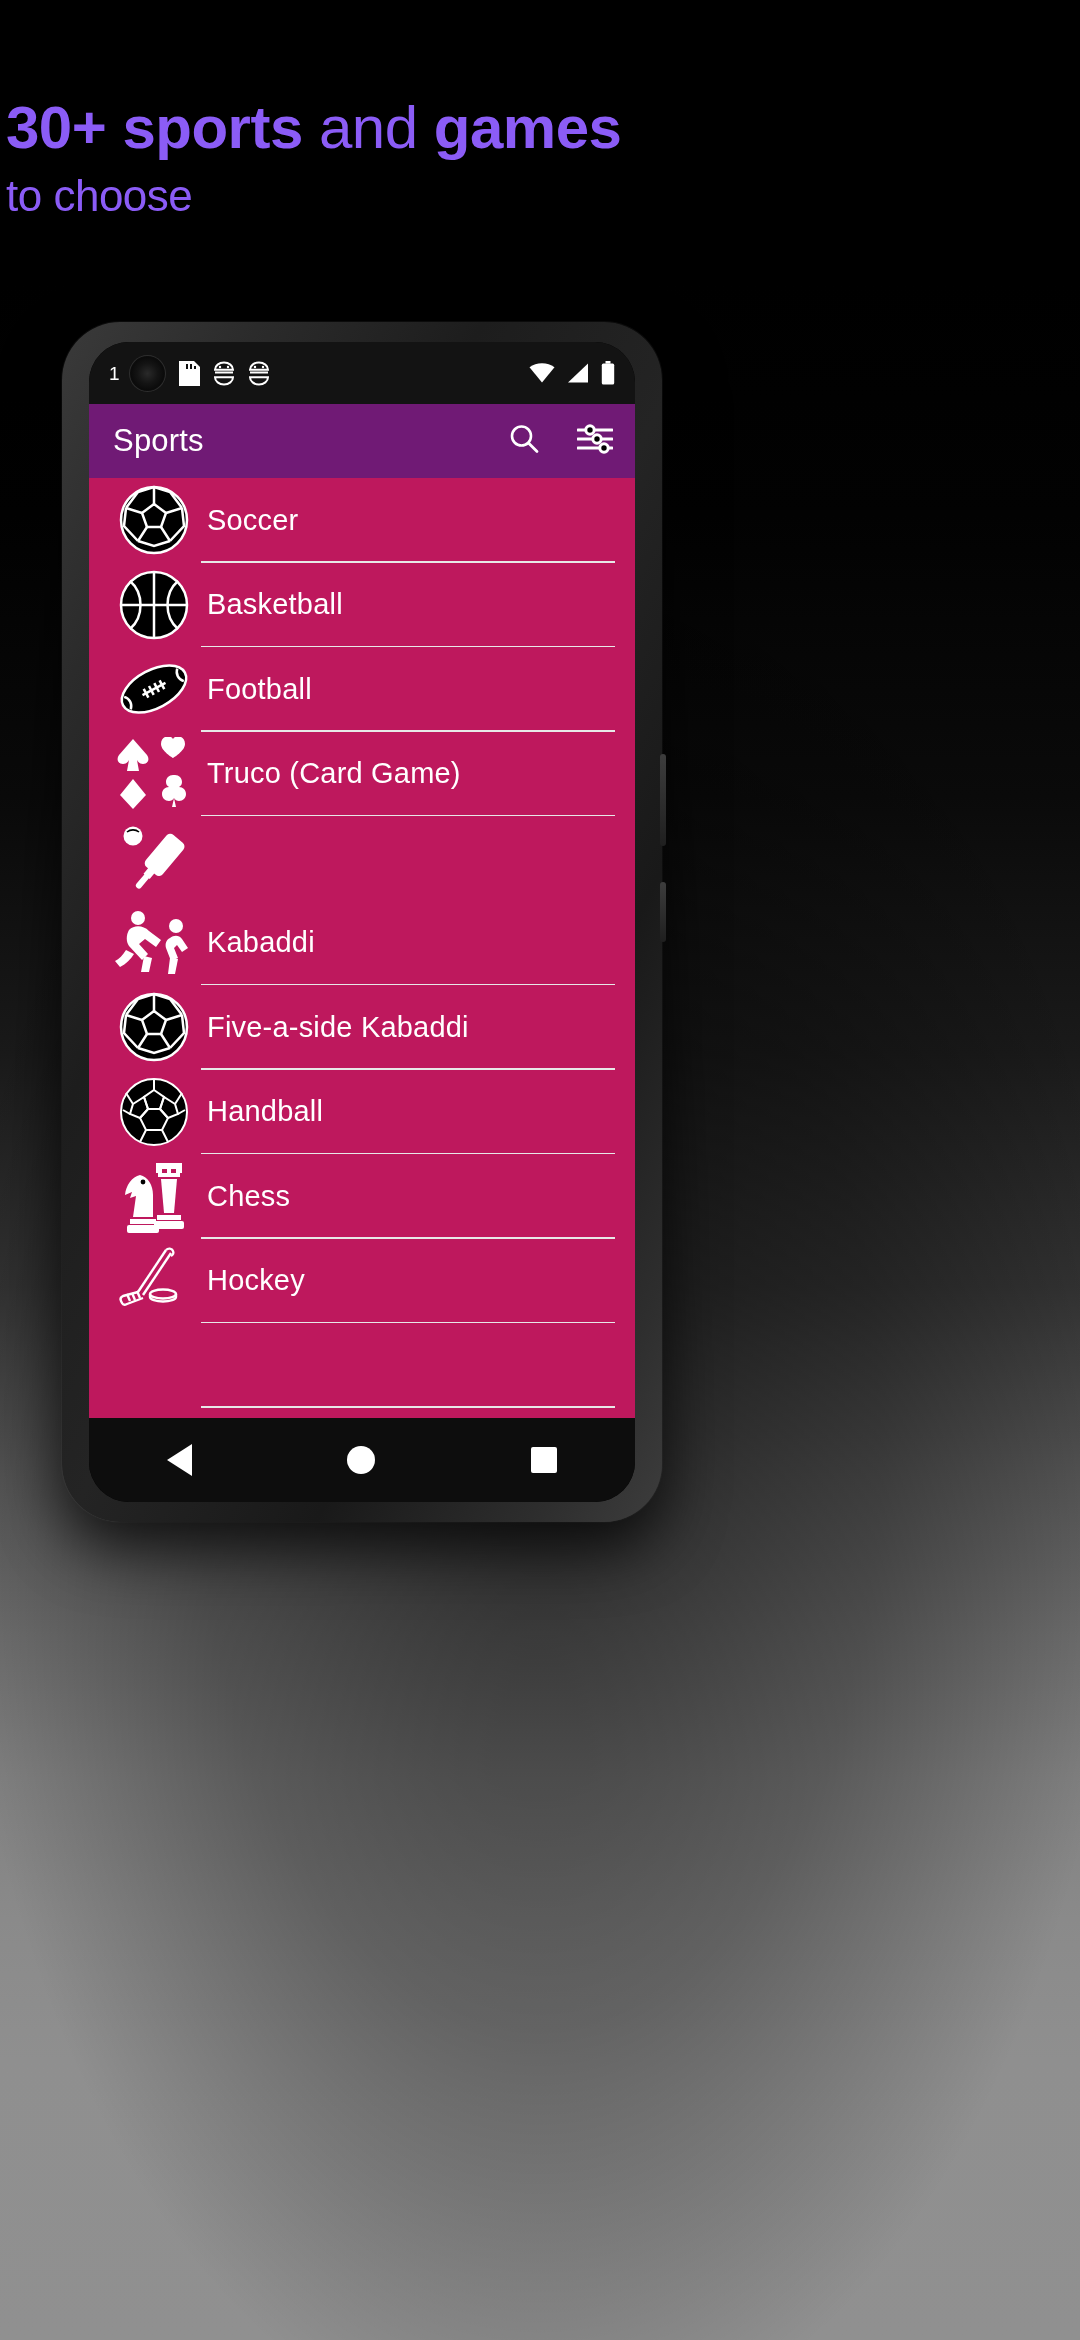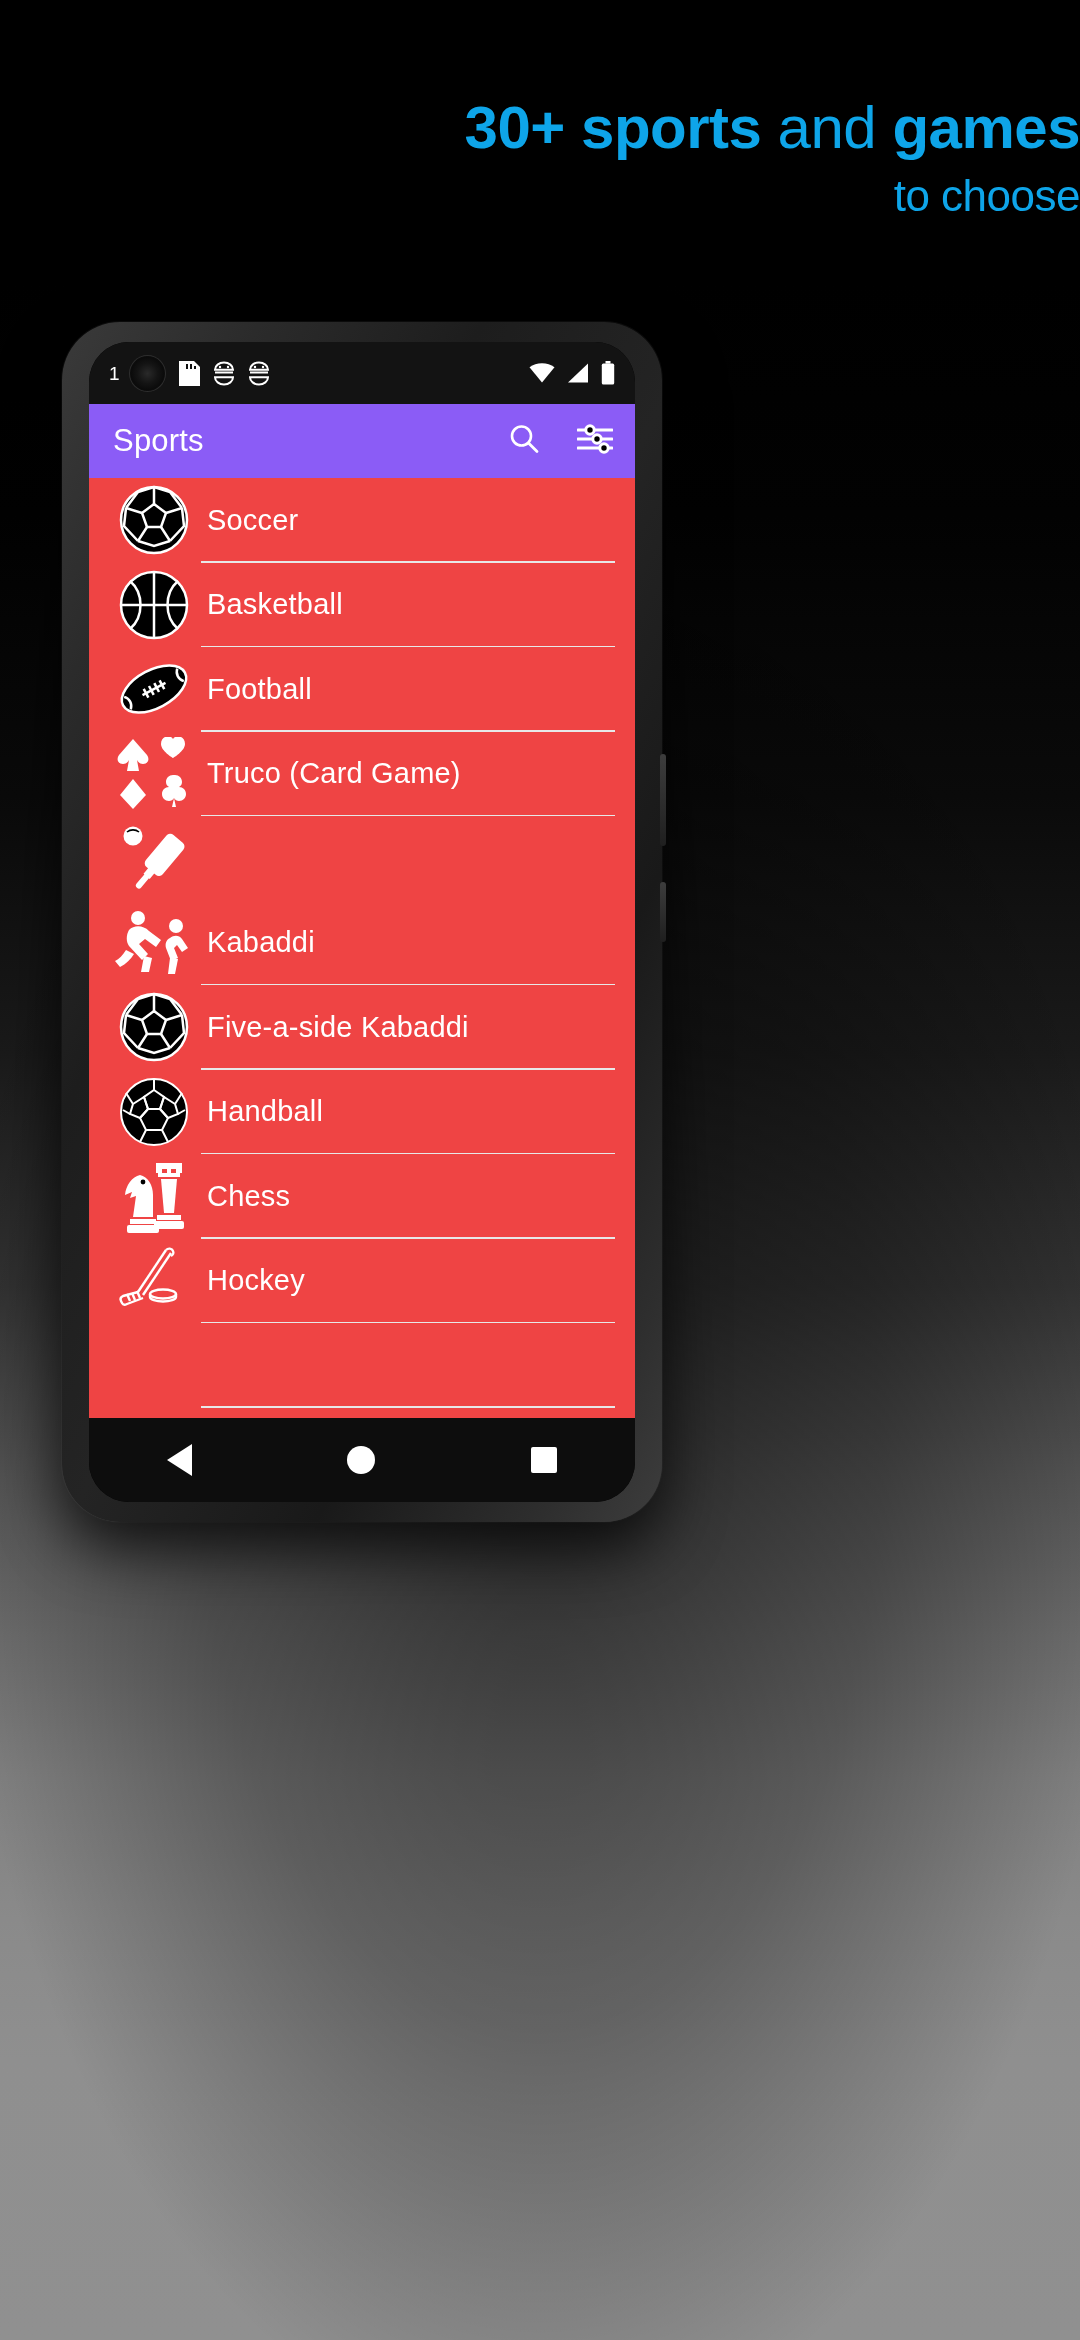--- a/index.html
+++ b/index.html
@@ -22,21 +22,21 @@
   
   #backdrop::after{
     content:"";position:absolute;inset:0;
     background:radial-gradient(ellipse 70% 55% at 50% 62%,
        rgba(0,0,0,.55) 0%, rgba(0,0,0,.30) 45%, rgba(0,0,0,0) 78%);
   }
 
   
   #headline{
     position:absolute;left:6px;right:0;top:96px;
-    text-align:right;color:#0ea5e9;
+    text-align:left;color:#8b5cf6;
     line-height:1.05;
     letter-spacing:-0.5px;
     z-index:5;
   }
   #headline .l1{font-size:60px;display:block;white-space:nowrap;}
   #headline .l2{font-size:44px;display:block;font-weight:400;margin-top:14px;}
   .b{font-weight:700;}
   .r{font-weight:400;}
 
   
@@ -78,29 +78,29 @@
     width:37px;height:37px;border-radius:50%;
     background:radial-gradient(circle at 50% 50%,#2a2a2a 0%,#141414 38%,#0b0b0b 62%,#1e1e1e 100%);
     box-shadow:inset 0 0 0 1px rgba(255,255,255,.13);
     margin-left:-4px;
   }
   .sb-icn{display:flex;align-items:center;}
   #sb-right{margin-left:auto;display:flex;align-items:center;gap:11px;}
 
   
   #appbar{
-    height:74px;background:#8b5cf6;
+    height:74px;background:#701a75;
     display:flex;align-items:center;padding:0 22px 0 24px;box-sizing:border-box;
   }
   #appbar-title{color:#fff;font-size:31px;font-weight:400;letter-spacing:.2px;}
   #appbar-actions{margin-left:auto;display:flex;align-items:center;gap:36px;}
 
   
   #list{
-    background:#ef4444;
+    background:#be185d;
     height:calc(100% - 62px - 74px - 84px);
     overflow:hidden;position:relative;
   }
   .row{
     height:84.5px;display:flex;align-items:center;
     padding-left:18px;box-sizing:border-box;position:relative;
   }
   .row-icon{
     width:94px;height:78px;flex:0 0 94px;
     display:flex;align-items:center;justify-content:center;

